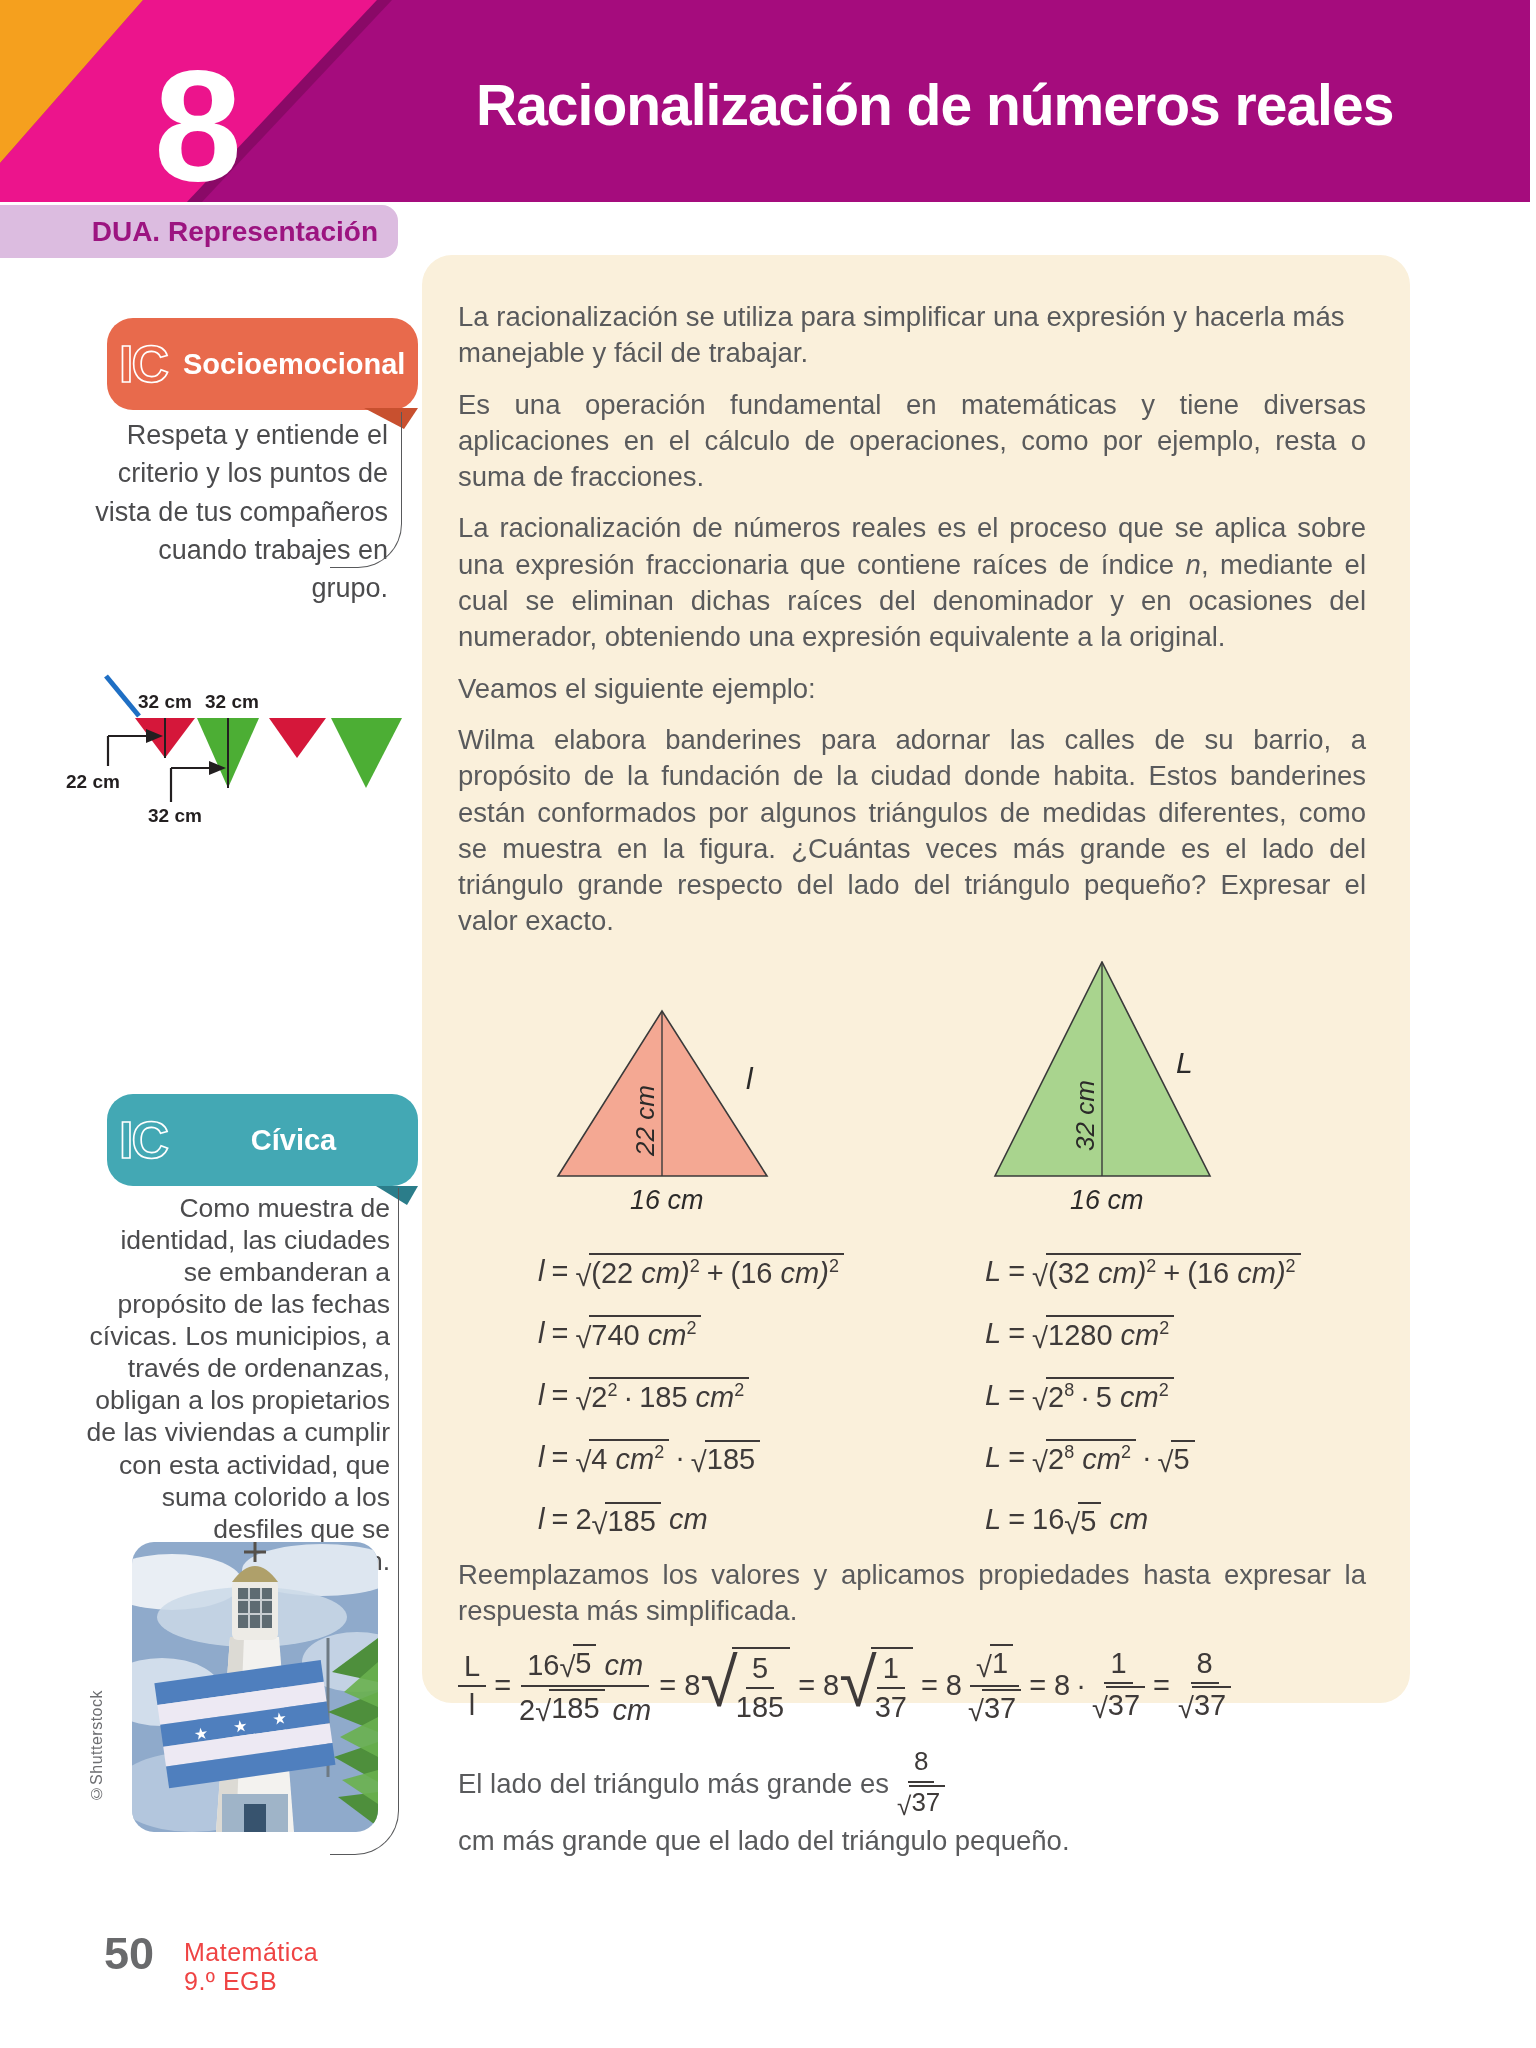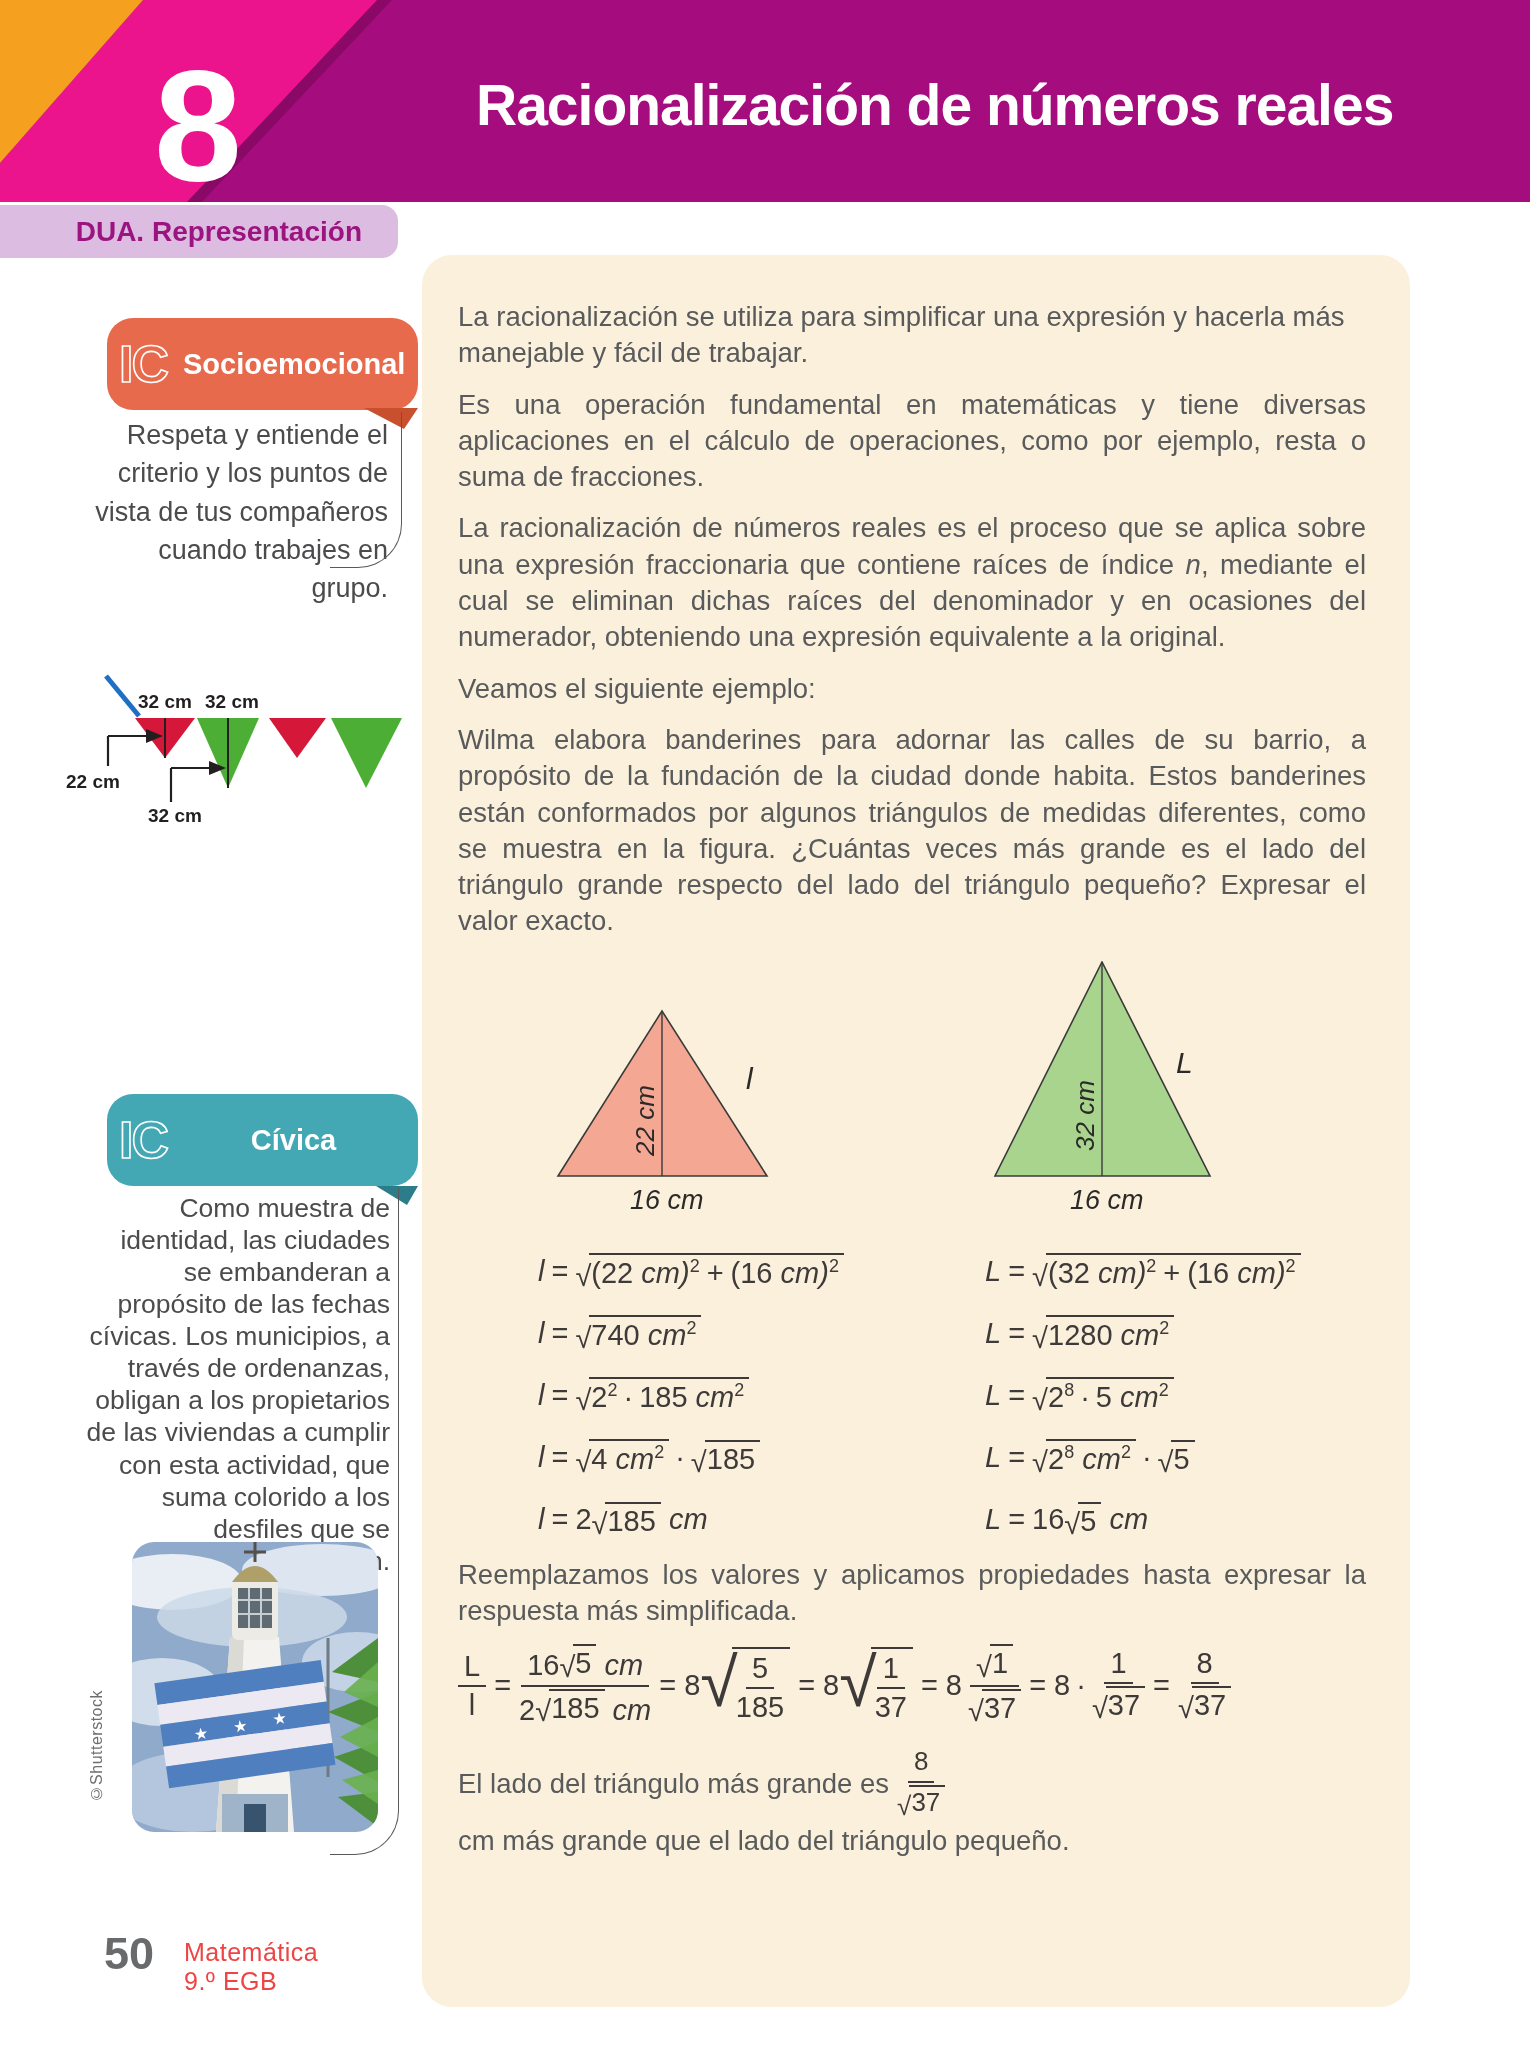--- a/index.html
+++ b/index.html
@@ -11,21 +11,21 @@
   .banner .pink{position:absolute;left:0;top:0;width:100%;height:100%;background:#EC148C;
     clip-path:polygon(143px 0,377px 0,187px 202px,0 202px,0 163px);}
   .banner .pinkshadow{position:absolute;left:0;top:0;width:100%;height:100%;background:rgba(60,0,40,.25);
     clip-path:polygon(377px 0,392px 0,202px 202px,187px 202px);}
   .banner .orange{position:absolute;left:0;top:0;width:100%;height:100%;background:#F5A01E;
     clip-path:polygon(0 0,143px 0,0 163px);}
   .unit-number{position:absolute;left:128px;top:46px;width:140px;text-align:center;
     font-size:158px;line-height:1;font-weight:700;color:#fff;}
   .page-title{position:absolute;left:476px;top:72px;font-size:57px;font-weight:700;color:#fff;letter-spacing:-1px;}
   .dua-band{position:absolute;left:0;top:205px;width:398px;height:53px;background:#DCBCE0;
-    border-radius:0 16px 16px 0;display:flex;align-items:center;justify-content:flex-end;padding-right:36px;box-sizing:border-box;}
+    border-radius:0 16px 16px 0;display:flex;align-items:center;justify-content:flex-end;padding-right:20px;box-sizing:border-box;}
   .dua-band .dua-bold{font-weight:700;color:#9C1480;font-size:28px;}
   .dua-band .dua-rest{font-weight:600;color:#9C1480;font-size:28px;white-space:pre;}
 
   
   .side-box{position:absolute;left:107px;width:311px;height:92px;border-radius:26px;
     display:flex;align-items:center;color:#fff;}
   .side-box .tail{position:absolute;right:0;bottom:-20px;}
   .side-box .ic{margin-left:10px;flex:0 0 auto;}
   .side-box .box-title{flex:1;text-align:center;font-weight:700;font-size:29px;padding-right:14px;}
   .socio-box{top:318px;background:#E86A4C;}
@@ -40,21 +40,21 @@
   .bubble-socio{left:330px;top:412px;width:71px;height:155px;}
   .bubble-civica{left:330px;top:1188px;width:68px;height:666px;}
 
   .banderin-figure{position:absolute;left:58px;top:662px;}
 
   .photo{position:absolute;left:132px;top:1542px;width:246px;height:290px;border-radius:22px;overflow:hidden;}
   .photo-credit{position:absolute;left:88px;top:1690px;color:#6D6E71;font-size:16px;
     writing-mode:vertical-rl;transform:rotate(180deg);letter-spacing:.5px;}
 
   
-  .panel{position:absolute;left:422px;top:255px;width:988px;height:1752px;background:#FAF0DB;
+  .panel{position:absolute;left:422px;top:255px;width:988px;height:1448px;background:#FAF0DB;
     border-radius:30px;box-sizing:border-box;padding:44px 44px 0 36px;color:#595A5C;}
   .panel p{margin:0 0 15px 0;font-size:27.5px;line-height:1.32;text-align:justify;}
   .panel p.loose{text-align:left;}
   .panel i{font-style:italic;}
 
   
   .tri-figure{margin:6px 0 10px 0;}
 
   
   .eq-grid{display:flex;margin:4px 0 6px 0;}

